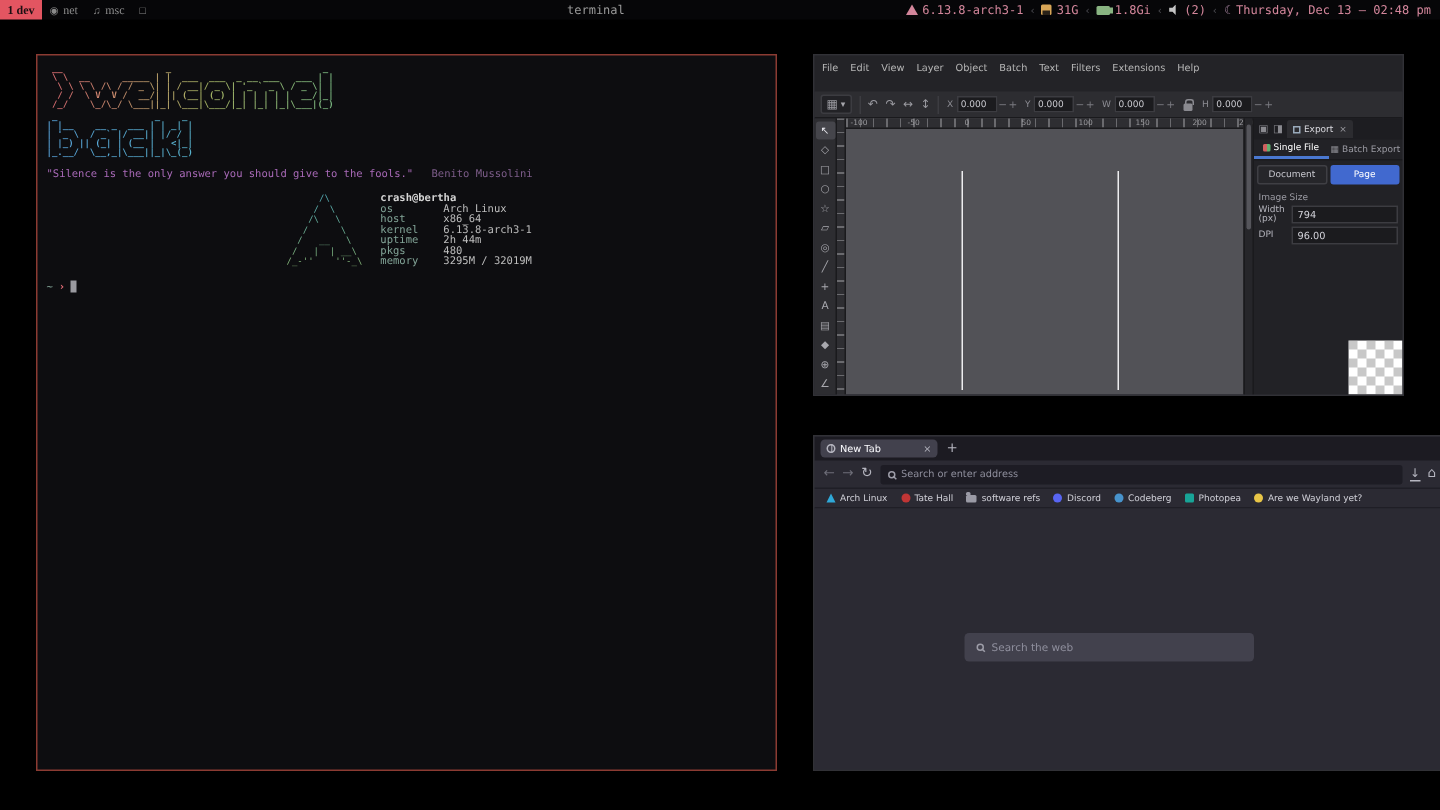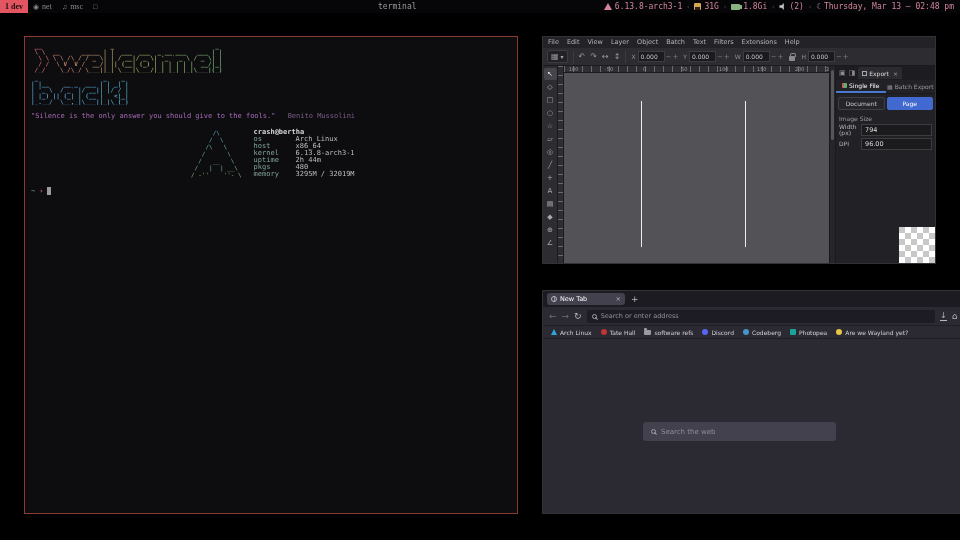--- a/index.html
+++ b/index.html
@@ -48,21 +48,21 @@
   .prompt .path { color:#83a598; }
   .prompt .arrow { color:#e06b74; font-weight:bold; }
   .cursor { display:inline-block; width:4px; height:8px; background:#9a9aa0; }
 
   
   .win { position:absolute; border:1px solid #313136; background:#26262a; overflow:hidden; }
 
   
   .ink { left:542px; top:36px; width:394px; height:228px; display:flex; flex-direction:column;
          font-family:"DejaVu Sans", sans-serif; }
-  .ink-menubar { height:11px; display:flex; align-items:flex-start; gap:8px; padding:1px 5px;
+  .ink-menubar { height:11px; display:flex; align-items:flex-end; gap:8px; padding:12px 5px;
                  font-size:6.5px; color:#b5b5b5; background:#232327; flex:none; }
   .ink-toolbar { height:18px; background:#2d2d31; border-bottom:1px solid #1a1a1d; display:flex;
                  align-items:center; gap:5px; padding:0 4px; font-size:6px; color:#a5a5ab; flex:none; }
   .tb-drop { display:flex; align-items:center; gap:2px; background:#222226; border:1px solid #3c3c41;
              padding:1px 3px; border-radius:2px; }
   .tb-ico { font-size:8px; color:#9a9aa0; }
   .tb-sep { width:1px; height:12px; background:#3c3c41; }
   .spin { display:flex; align-items:center; gap:1px; }
   .spin .lbl { color:#8d8d94; margin-right:1px; }
   .spin .box { width:27px; height:11px; background:#1b1b1e; border:1px solid #3c3c41;
@@ -196,21 +196,21 @@
         <span>1.8Gi</span>
       </span>
       <span class="sep">‹</span>
       <span class="mod">
         <span class="spk"></span>
         <span>(2)</span>
       </span>
       <span class="sep">‹</span>
       <span class="mod">
         <span class="moon">☾</span>
-        <span>Thursday, Mar 13 — 02:48 pm</span>
+        <span>Thursday, Dec 13 — 02:48 pm</span>
       </span>
     </div>
   </div>
 
   <div class="term">
     <pre class="art"> __                   _                            _ 
  \ \  __      _____ | |  ___  ___  _ __ ___   ___ | |
   \ \ \ \ /\ / / _ \| | / __|/ _ \| '_ ` _ \ / _ \| |
   / /  \ V  V /  __/| || (__| (_) | | | | | |  __/|_|
  /_/    \_/\_/ \___||_| \___|\___/|_| |_| |_|\___|(_)</pre>

